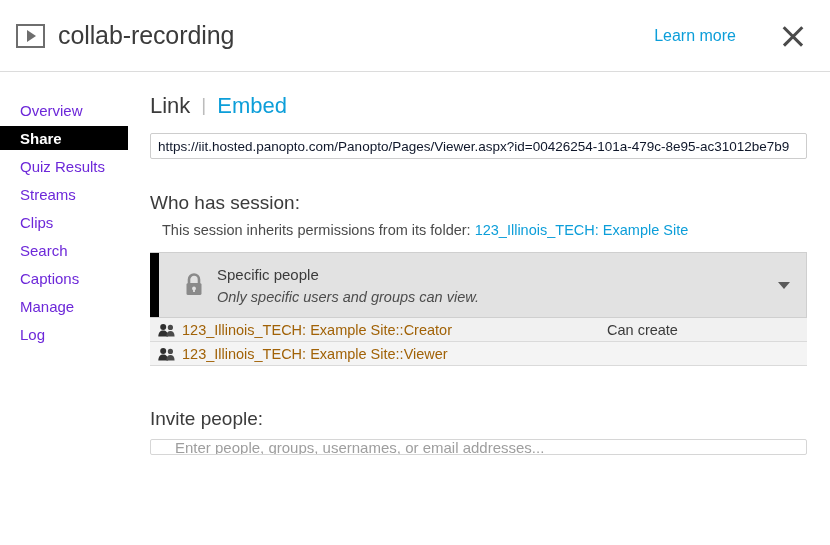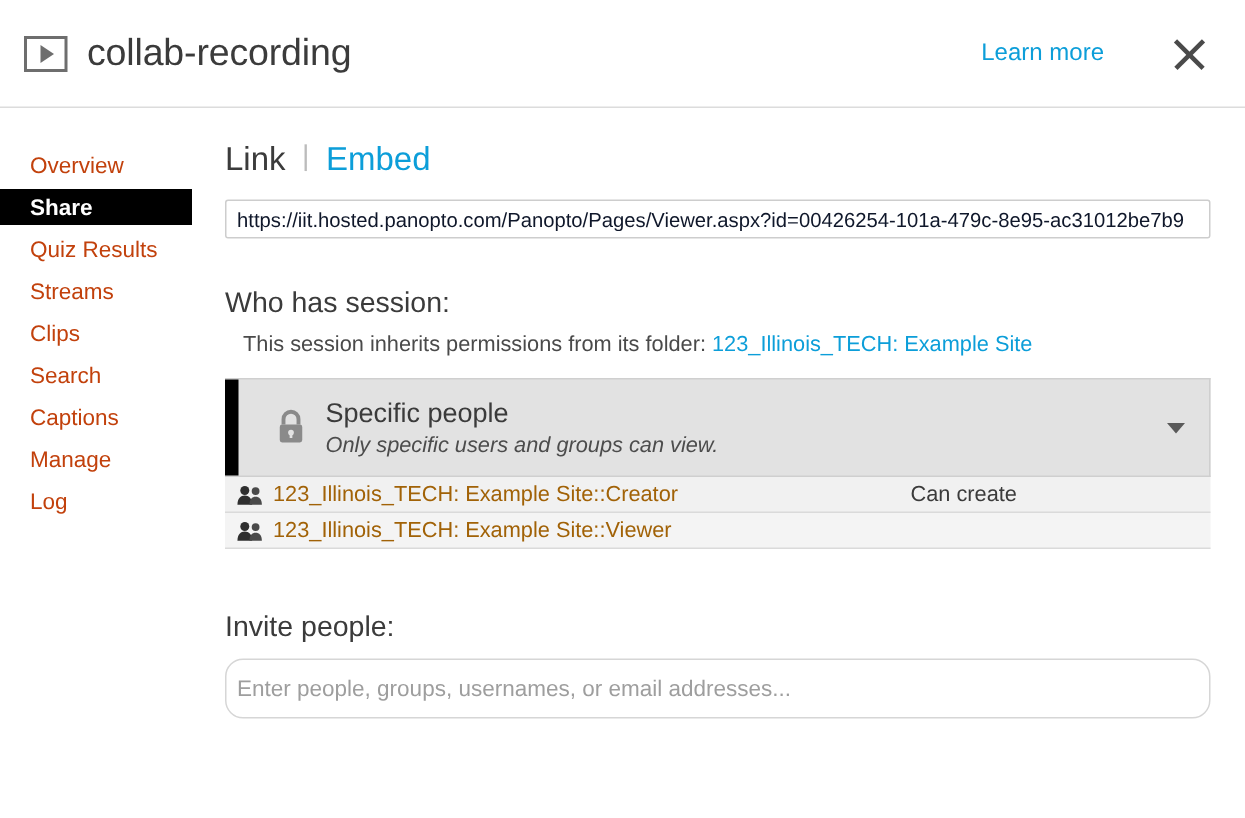--- a/index.html
+++ b/index.html
@@ -80,21 +80,21 @@
     width: 150px;
     flex: none;
     padding-top: 26px;
   }
   .nav-item {
     height: 24px;
     display: flex;
     align-items: center;
     padding-left: 20px;
     font-size: 15px;
-    color: #c2410c;
+    color: #6d28d9;
     cursor: pointer;
     margin-bottom: 4px;
     width: 128px;
   }
   .nav-item.active {
     background: #000000;
     color: #ffffff;
     font-weight: bold;
   }
 
@@ -167,21 +167,21 @@
     cursor: pointer;
   }
   .access-bar { width: 9px; height: 100%; background: #000; flex: none; }
   .lock-icon {
     width: 42px; flex: none;
     display: flex; align-items: center; justify-content: center;
     margin-left: 14px; margin-right: 2px;
   }
   .lock-icon svg { display: block; }
   .access-text { display: flex; flex-direction: column; justify-content: center; }
-  .access-title { font-size: 18px; color: #3b3b3b; line-height: 24px; }
+  .access-title { font-size: 15px; color: #3b3b3b; line-height: 24px; }
   .access-sub { font-size: 14.5px; color: #4c4c4c; line-height: 20px; font-style: italic; }
   .chevron {
     margin-left: auto;
     margin-right: 16px;
     width: 0; height: 0;
     border-left: 6px solid transparent;
     border-right: 6px solid transparent;
     border-top: 7px solid #5a5a5a;
   }
 
@@ -212,28 +212,28 @@
 
   .invite-head {
     font-size: 19px;
     color: #3b3b3b;
     margin-top: 42px;
     margin-bottom: 9px;
   }
   .invite-field {
     display: block;
     width: 100%;
-    height: 40px;
+    height: 16px;
     border: 1px solid #d6d6d6;
-    border-radius: 12px;
+    border-radius: 2px;
     background: #fff;
     font-family: "Liberation Sans", sans-serif;
     font-size: 15px;
     color: #3b3b3b;
-    padding: 0 7px;
+    padding: 0 24px;
     outline: none;
   }
   .invite-field::placeholder { color: #9e9e9e; }
 </style>
 </head>
 <body>
 
 <div class="app">
 
   <div class="header">

